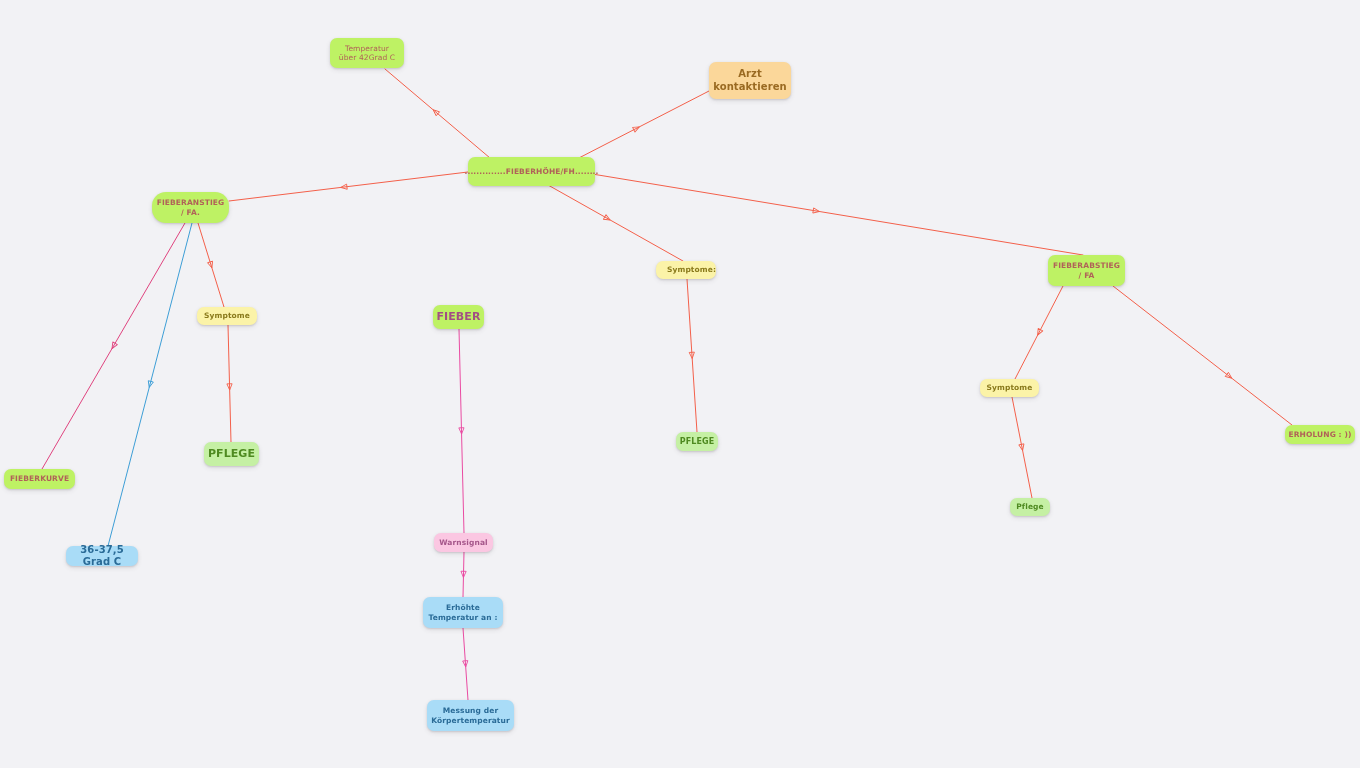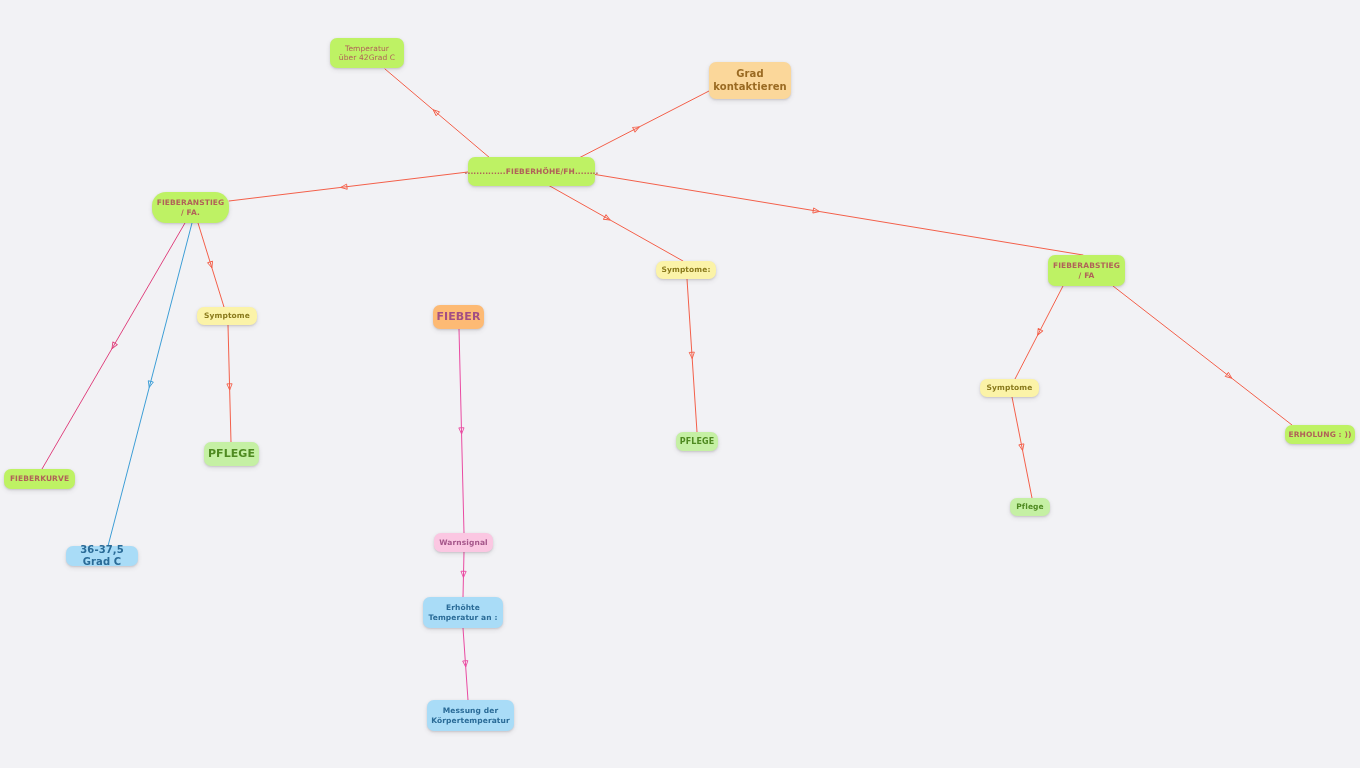--- a/index.html
+++ b/index.html
@@ -41,21 +41,21 @@
     box-shadow: 0 1px 2px rgba(60,50,60,0.16), 0 2px 5px rgba(60,50,60,0.10);
     user-select: none;
   }
 
   
   .n-salmon   { background: #bef264; color: #b06258; }
   .n-orange   { background: #fbd79a; color: #9a6a22; }
   .n-yellow   { background: #fbf3a8; color: #8a7a1c; }
   .n-green    { background: #c5f0a4; color: #4e8a20; }
   .n-blue     { background: #a9dcf7; color: #2a6b97; }
-  .n-pink     { background: #fdba74; color: #a24e84; }
+  .n-pink     { background: #bef264; color: #a24e84; }
   .n-pink-l   { background: #fbc7e2; color: #a5568a; }
 </style>
 </head>
 <body>
 
 <div id="canvas">
   <svg id="edge-layer" viewBox="0 0 1360 768" width="1360" height="768">
       <g>
         <line x1="490" y1="158" x2="385" y2="69" stroke="#f4604a" stroke-width="1" stroke-linecap="round"></line>
         <path d="M -3.2 -2.6 L 3.0 0 L -3.2 2.6 Z" transform="translate(435.4,111.72) rotate(-139.71475451870495)" fill="none" stroke="#f4604a" stroke-width="0.9" stroke-linejoin="round"></path>
@@ -117,36 +117,36 @@
         <path d="M -3.2 -2.6 L 3.0 0 L -3.2 2.6 Z" transform="translate(1022,447.5) rotate(78.79920221211557)" fill="none" stroke="#f4604a" stroke-width="0.9" stroke-linejoin="round"></path>
       </g>
       <g>
         <line x1="1113" y1="286" x2="1292" y2="425" stroke="#f4604a" stroke-width="1" stroke-linecap="round"></line>
         <path d="M -3.2 -2.6 L 3.0 0 L -3.2 2.6 Z" transform="translate(1229.35,376.35) rotate(37.830637081383216)" fill="none" stroke="#f4604a" stroke-width="0.9" stroke-linejoin="round"></path>
       </g>
     </svg>
   <div id="node-layer">
       <div class="node n-salmon" style="left: 330px; top: 38px; width: 74px; height: 30px; font-size: 7.5px; font-weight: normal;"><span>Temperatur
 über 42Grad C</span></div>
-      <div class="node n-orange" style="left: 709px; top: 62px; width: 82px; height: 37px; font-size: 10px; font-weight: bold;"><span>Grad
+      <div class="node n-orange" style="left: 709px; top: 62px; width: 82px; height: 37px; font-size: 10px; font-weight: bold;"><span>Arzt
 kontaktieren</span></div>
       <div class="node n-salmon" style="left: 468px; top: 157px; width: 127px; height: 29px; font-size: 7.5px; font-weight: bold;"><span>..............FIEBERHÖHE/FH........</span></div>
       <div class="node n-salmon" style="left: 152px; top: 192px; width: 77px; height: 31px; font-size: 7.5px; font-weight: bold; border-radius: 14px;"><span>FIEBERANSTIEG
 / FA.</span></div>
       <div class="node n-yellow" style="left: 197px; top: 307px; width: 60px; height: 18px; font-size: 7.5px; font-weight: bold;"><span>Symptome</span></div>
       <div class="node n-green" style="left: 204px; top: 442px; width: 55px; height: 24px; font-size: 11px; font-weight: bold;"><span>PFLEGE</span></div>
       <div class="node n-salmon" style="left: 4px; top: 469px; width: 71px; height: 20px; font-size: 7.5px; font-weight: bold;"><span>FIEBERKURVE</span></div>
       <div class="node n-blue" style="left: 66px; top: 546px; width: 72px; height: 20px; font-size: 10px; font-weight: bold;"><span>36-37,5 Grad C</span></div>
       <div class="node n-pink" style="left: 433px; top: 305px; width: 51px; height: 24px; font-size: 11px; font-weight: bold;"><span>FIEBER</span></div>
       <div class="node n-pink-l" style="left: 434px; top: 533px; width: 59px; height: 19px; font-size: 7.5px; font-weight: bold;"><span>Warnsignal</span></div>
       <div class="node n-blue" style="left: 423px; top: 597px; width: 80px; height: 31px; font-size: 7.5px; font-weight: bold;"><span>Erhöhte
 Temperatur an :</span></div>
       <div class="node n-blue" style="left: 427px; top: 700px; width: 87px; height: 31px; font-size: 7.5px; font-weight: bold;"><span>Messung der
 Körpertemperatur</span></div>
-      <div class="node n-yellow" style="left: 656px; top: 261px; width: 60px; height: 18px; font-size: 7.5px; font-weight: bold;"><span>Symptome:</span></div>
+      <div class="node n-yellow" style="left: 656px; top: 261px; width: 60px; height: 18px; font-size: 7.5px; font-weight: bold; justify-content: flex-end;"><span>Symptome:</span></div>
       <div class="node n-green" style="left: 676px; top: 432px; width: 42px; height: 19px; font-size: 8px; font-weight: bold;"><span>PFLEGE</span></div>
       <div class="node n-salmon" style="left: 1048px; top: 255px; width: 77px; height: 31px; font-size: 7.5px; font-weight: bold;"><span>FIEBERABSTIEG
 / FA</span></div>
       <div class="node n-yellow" style="left: 980px; top: 379px; width: 59px; height: 18px; font-size: 7.5px; font-weight: bold;"><span>Symptome</span></div>
       <div class="node n-green" style="left: 1010px; top: 498px; width: 40px; height: 18px; font-size: 7.5px; font-weight: bold;"><span>Pflege</span></div>
       <div class="node n-salmon" style="left: 1285px; top: 425px; width: 70px; height: 19px; font-size: 7.5px; font-weight: bold;"><span>ERHOLUNG : ))</span></div>
     </div>
 </div>
 
 </body></html>

